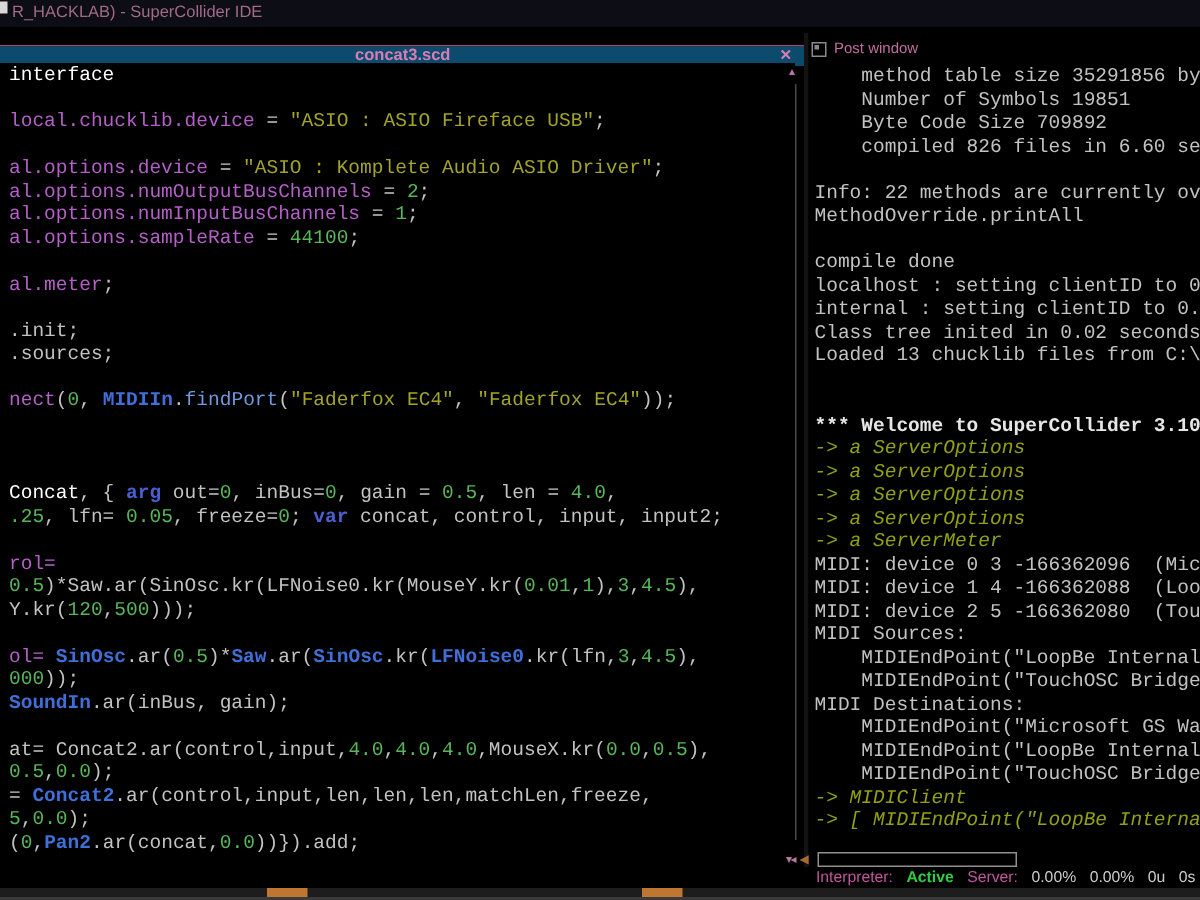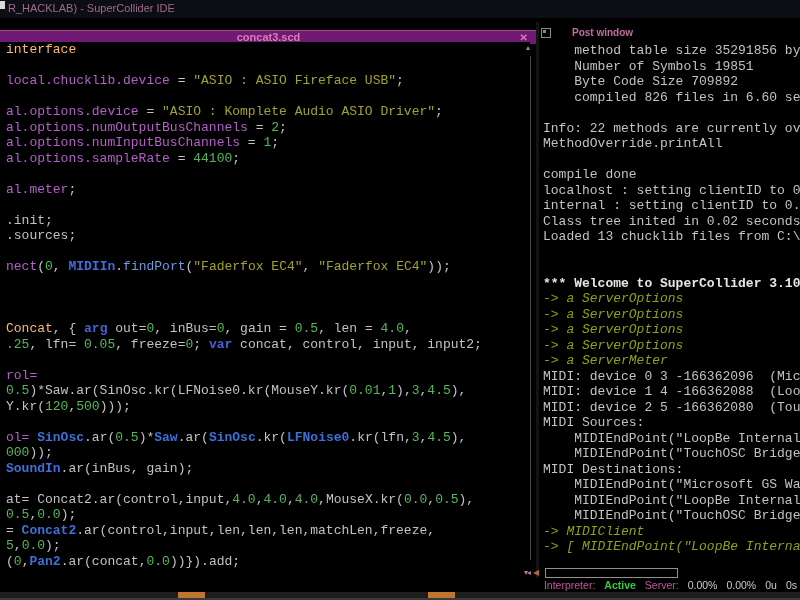--- a/index.html
+++ b/index.html
@@ -12,55 +12,55 @@
   .title-text{position:absolute;left:8px;top:2px;font-size:11px;color:#a06a88;white-space:pre;}
 
   
   .menubar{position:absolute;left:0;top:18px;width:800px;height:12px;background:#000;}
   .mitem{position:absolute;top:12px;font-size:11px;line-height:12px;color:#c16d9e;white-space:pre;}
   .mitem .accel{text-decoration:underline;}
   .m0{left:2px;} .m1{left:55px;} .m2{left:104px;padding-left:24px;}
 
   
   .tab-sep{position:absolute;left:0;top:30px;width:537px;height:1px;background:#a14a78;}
-  .tabbar{position:absolute;left:0;top:31px;width:537px;height:13px;background:#701a75;}
+  .tabbar{position:absolute;left:0;top:31px;width:537px;height:13px;background:#0c4a6e;}
   .tab-title{display:block;width:100%;text-align:center;font-size:11px;font-weight:bold;
              color:#d67fb4;line-height:13px;}
   .tab-close{position:absolute;right:9px;top:0;color:#d67fb4;font-size:10px;line-height:13px;font-weight:bold;}
 
   
   .code{position:absolute;left:0;top:42px;width:524px;height:536px;overflow:hidden;
         font-family:"Liberation Mono","DejaVu Sans Mono",monospace;font-size:13px;padding-left:6px;
         background:#000;}
   .cline{height:15.5px;line-height:15.5px;white-space:pre;}
   .tk-p{color:#c2c2c2;}
   .tk-e{color:#b55fc8;}
   .tk-s{color:#a3a32a;}
   .tk-n{color:#57b758;}
   .tk-c{color:#3f6fd8;font-weight:bold;}
   .tk-k{color:#4a5fd0;font-weight:bold;}
   .tk-m{color:#6f9ae0;}
-  .tk-o{color:#fdba74;}
+  .tk-o{color:#ffffff;}
   .tk-r{color:#93a011;font-style:italic;}
   .tk-w{color:#e6e6e6;font-weight:bold;}
 
   
   .vscroll{position:absolute;left:524px;top:42px;width:12px;height:536px;}
   .vs-up{position:absolute;top:2px;left:2px;color:#b577a0;font-size:8px;line-height:8px;}
   .vs-track{position:absolute;left:6px;top:14px;width:1px;height:504px;background:#4a4a4a;}
   .vs-bottom{position:absolute;bottom:1px;left:0;color:#b577a0;font-size:8px;line-height:8px;letter-spacing:-1px;white-space:pre;}
 
   
   .divider{position:absolute;left:536px;top:22px;width:3px;height:568px;background:#131313;}
 
   
   .post{position:absolute;left:539px;top:22px;width:261px;height:546px;overflow:hidden;background:#000;}
   .post-icon{position:absolute;left:2px;top:6px;width:8px;height:8px;border:1px solid #8a8a8a;}
   .post-icon span{position:absolute;left:1px;top:1px;width:3px;height:3px;background:#8a8a8a;display:block;}
-  .post-title{position:absolute;left:33px;top:5px;font-size:10px;font-weight:bold;color:#c16d9e;}
+  .post-title{position:absolute;left:17px;top:5px;font-size:10px;font-weight:normal;color:#c16d9e;}
   .post-lines{position:absolute;left:4px;top:21px;width:257px;
               font-family:"Liberation Mono","DejaVu Sans Mono",monospace;font-size:13px;}
 
   
   .ph-arrow{position:absolute;left:533px;top:569px;color:#a86a30;font-size:8px;line-height:8px;}
   .ph-thumb{position:absolute;left:545px;top:568px;width:131px;height:8px;border:1px solid #909090;background:#000;}
 
   
   .statusbar{position:absolute;left:0;top:578px;width:800px;height:14px;background:#000;}
   .status-right{position:absolute;right:3px;top:0;height:14px;display:flex;align-items:center;gap:9px;

